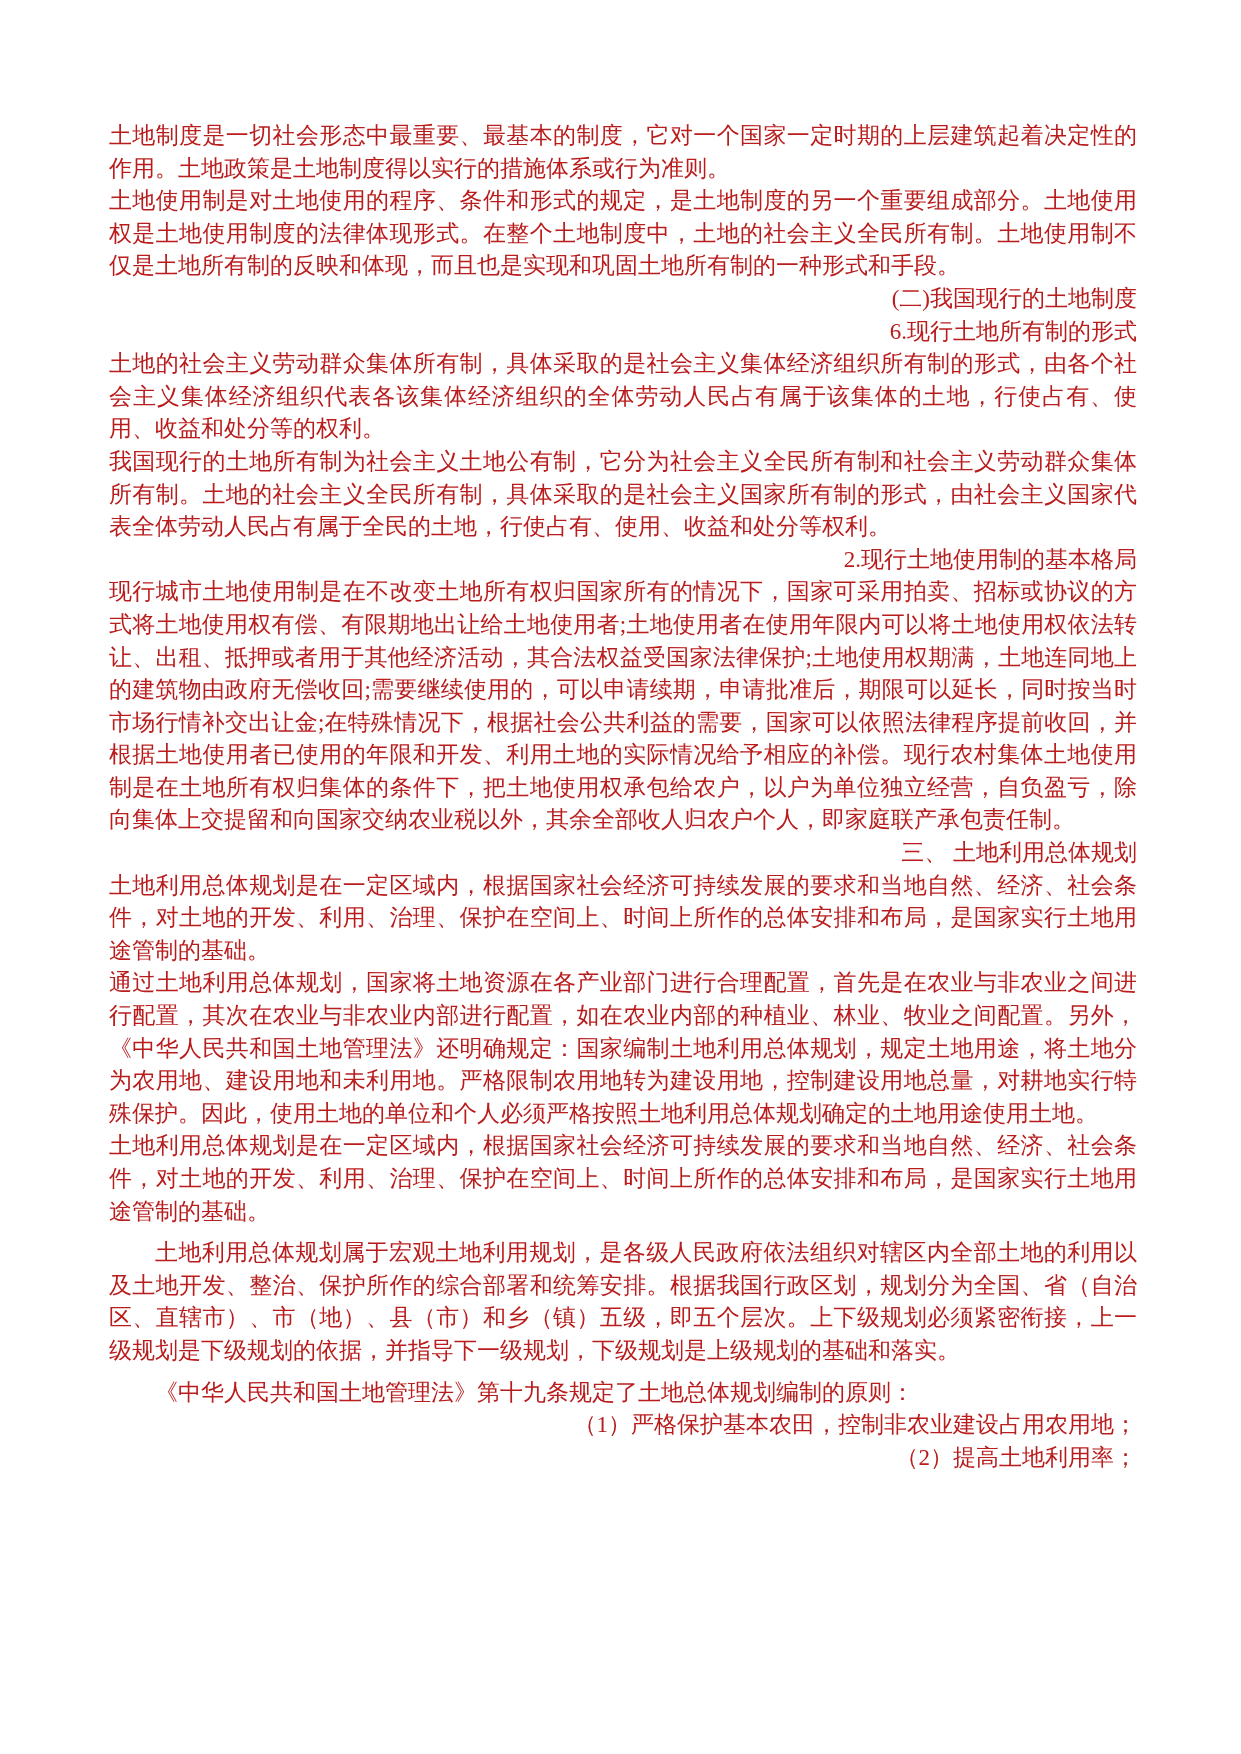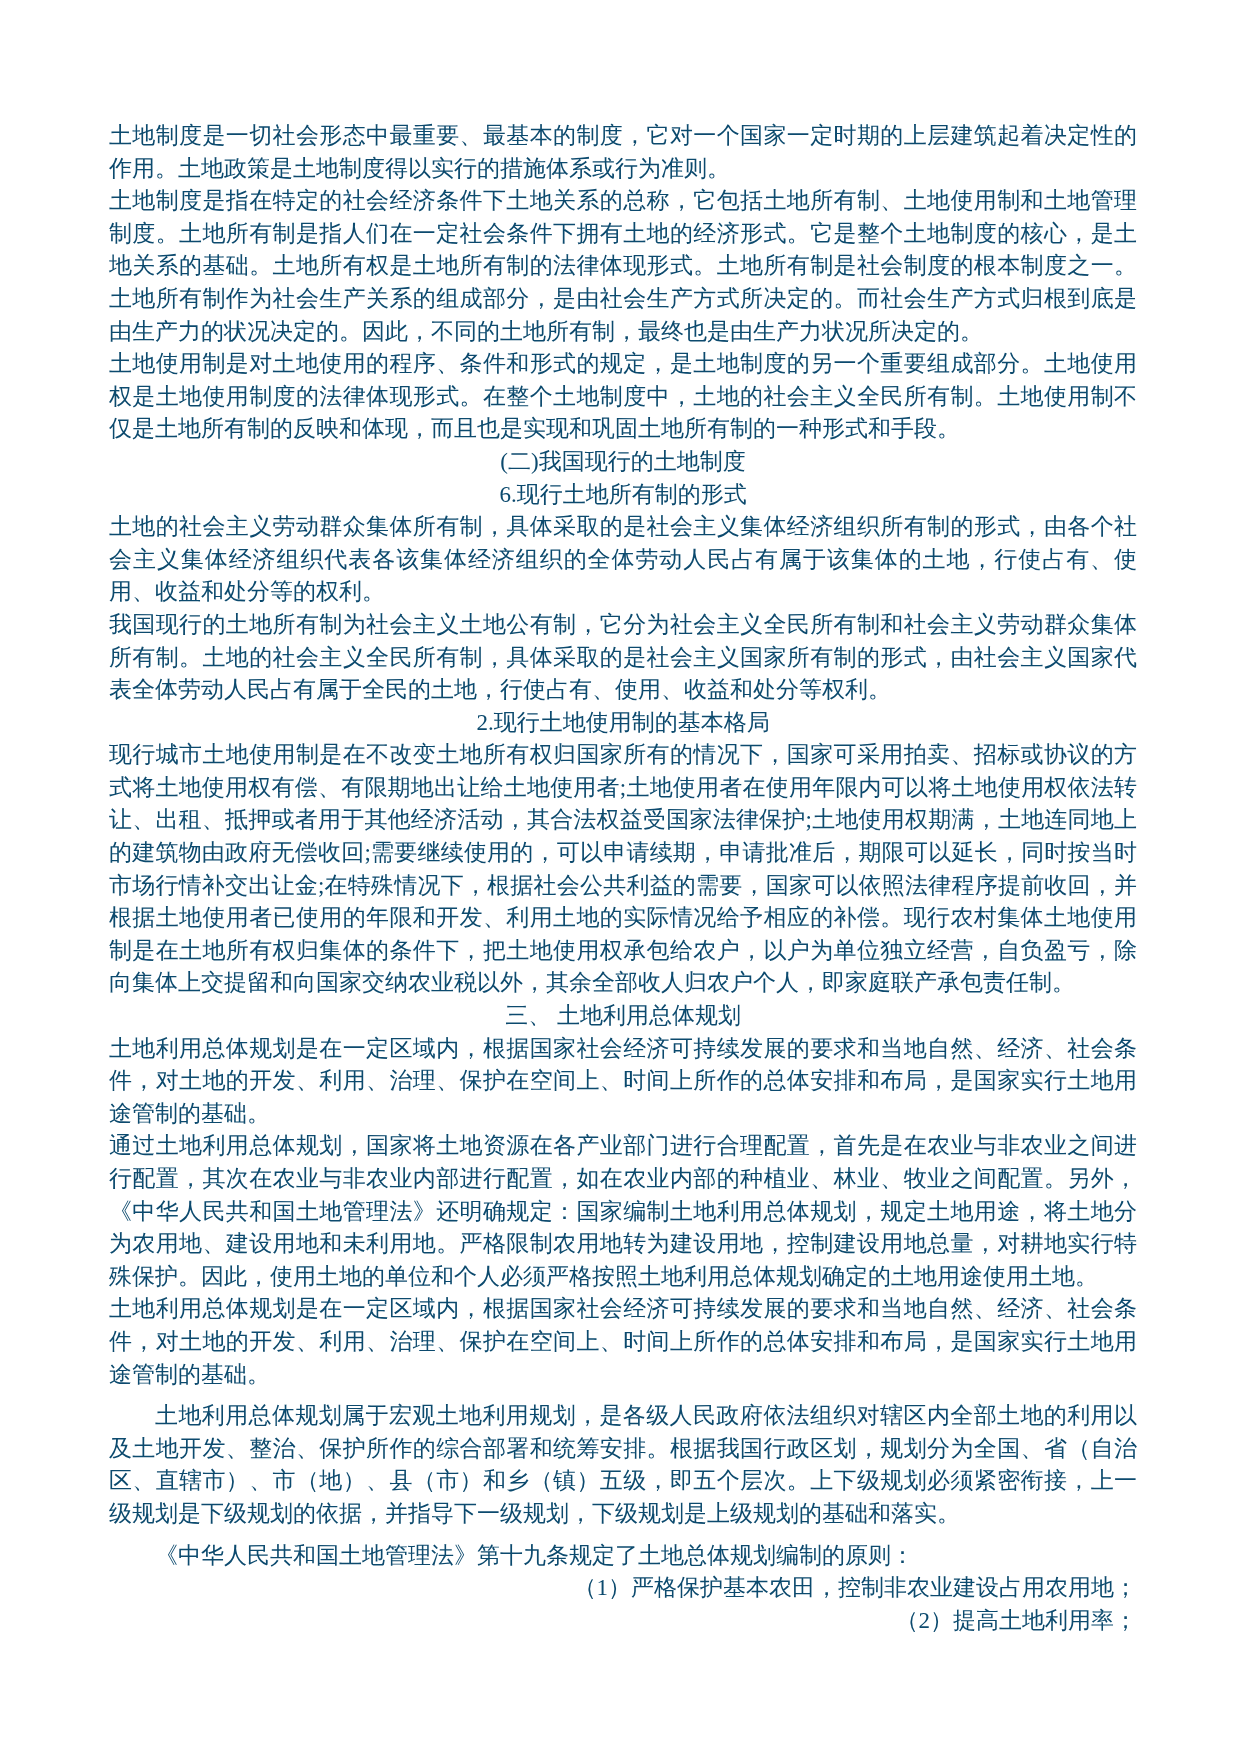--- a/index.html
+++ b/index.html
@@ -11,49 +11,48 @@
     width: 1241px;
     height: 1754px;
     position: relative;
     font-family: "Liberation Serif", "DejaVu Serif", serif;
   }
   .page {
     position: absolute;
     top: 120px;
     left: 109px;
     width: 1028px;
-    color: #0c4a6e;
+    color: #b91c1c;
     font-size: 23px;
     line-height: 32.6px;
   }
   .page p {
     margin: 0;
     padding: 0;
     text-align: justify;
     text-justify: inter-character;
     word-break: break-all;
   }
   .page p.heading {
-    text-align: center;
+    text-align: right;
   }
   .page p.ind2 {
     text-indent: 2em;
     margin-top: 9px;
   }
   .page p.item {
     text-indent: 1em;
     text-align: right;
   }
 </style>
 </head>
 <body>
 
 <div class="page">
   <p>土地制度是一切社会形态中最重要、最基本的制度，它对一个国家一定时期的上层建筑起着决定性的作用。土地政策是土地制度得以实行的措施体系或行为准则。</p>
-  <p>土地制度是指在特定的社会经济条件下土地关系的总称，它包括土地所有制、土地使用制和土地管理制度。土地所有制是指人们在一定社会条件下拥有土地的经济形式。它是整个土地制度的核心，是土地关系的基础。土地所有权是土地所有制的法律体现形式。土地所有制是社会制度的根本制度之一。土地所有制作为社会生产关系的组成部分，是由社会生产方式所决定的。而社会生产方式归根到底是由生产力的状况决定的。因此，不同的土地所有制，最终也是由生产力状况所决定的。</p>
   <p>土地使用制是对土地使用的程序、条件和形式的规定，是土地制度的另一个重要组成部分。土地使用权是土地使用制度的法律体现形式。在整个土地制度中，土地的社会主义全民所有制。土地使用制不仅是土地所有制的反映和体现，而且也是实现和巩固土地所有制的一种形式和手段。</p>
   <p class="heading">(二)我国现行的土地制度</p>
   <p class="heading">6.现行土地所有制的形式</p>
   <p>土地的社会主义劳动群众集体所有制，具体采取的是社会主义集体经济组织所有制的形式，由各个社会主义集体经济组织代表各该集体经济组织的全体劳动人民占有属于该集体的土地，行使占有、使用、收益和处分等的权利。</p>
   <p>我国现行的土地所有制为社会主义土地公有制，它分为社会主义全民所有制和社会主义劳动群众集体所有制。土地的社会主义全民所有制，具体采取的是社会主义国家所有制的形式，由社会主义国家代表全体劳动人民占有属于全民的土地，行使占有、使用、收益和处分等权利。</p>
   <p class="heading">2.现行土地使用制的基本格局</p>
   <p>现行城市土地使用制是在不改变土地所有权归国家所有的情况下，国家可采用拍卖、招标或协议的方式将土地使用权有偿、有限期地出让给土地使用者;土地使用者在使用年限内可以将土地使用权依法转让、出租、抵押或者用于其他经济活动，其合法权益受国家法律保护;土地使用权期满，土地连同地上的建筑物由政府无偿收回;需要继续使用的，可以申请续期，申请批准后，期限可以延长，同时按当时市场行情补交出让金;在特殊情况下，根据社会公共利益的需要，国家可以依照法律程序提前收回，并根据土地使用者已使用的年限和开发、利用土地的实际情况给予相应的补偿。现行农村集体土地使用制是在土地所有权归集体的条件下，把土地使用权承包给农户，以户为单位独立经营，自负盈亏，除向集体上交提留和向国家交纳农业税以外，其余全部收人归农户个人，即家庭联产承包责任制。</p>
   <p class="heading">三、 土地利用总体规划</p>
   <p>土地利用总体规划是在一定区域内，根据国家社会经济可持续发展的要求和当地自然、经济、社会条件，对土地的开发、利用、治理、保护在空间上、时间上所作的总体安排和布局，是国家实行土地用途管制的基础。</p>
   <p>通过土地利用总体规划，国家将土地资源在各产业部门进行合理配置，首先是在农业与非农业之间进行配置，其次在农业与非农业内部进行配置，如在农业内部的种植业、林业、牧业之间配置。另外，《中华人民共和国土地管理法》还明确规定：国家编制土地利用总体规划，规定土地用途，将土地分为农用地、建设用地和未利用地。严格限制农用地转为建设用地，控制建设用地总量，对耕地实行特殊保护。因此，使用土地的单位和个人必须严格按照土地利用总体规划确定的土地用途使用土地。</p>

